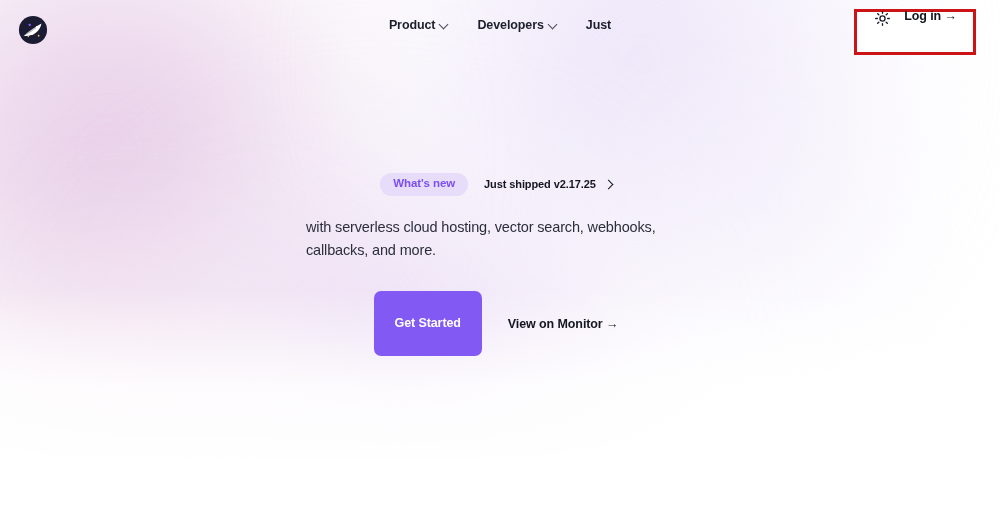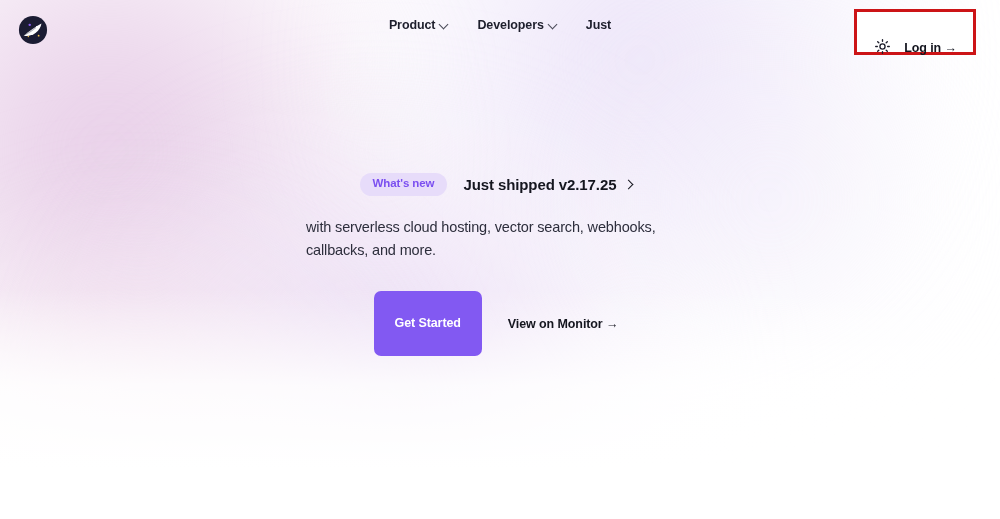--- a/index.html
+++ b/index.html
@@ -120,21 +120,21 @@
     width: 122px; height: 46px;
     border: 3px solid #cc1417;
     background: #ffffff;
     z-index: 6;
   }
   .login-cluster {
     position: absolute;
     left: 854px; top: 9px;
     width: 122px; height: 46px;
     display: flex;
-    align-items: flex-end;
+    align-items: flex-start;
     justify-content: center;
     gap: 13px;
     z-index: 7;
   }
   .theme-toggle {
     width: 18px; height: 18px;
     display: inline-flex;
     align-items: center;
     justify-content: center;
     cursor: pointer;
@@ -172,21 +172,21 @@
     padding: 5px 13px 6px;
     border-radius: 999px;
     letter-spacing: -0.1px;
     cursor: pointer;
     line-height: 1;
   }
   .badge-text {
     display: inline-flex;
     align-items: center;
     gap: 9px;
-    font-size: 15px;
+    font-size: 11px;
     font-weight: 700;
     color: #15161f;
     letter-spacing: -0.1px;
     cursor: pointer;
   }
   .badge-caret {
     display: inline-block;
     width: 7px; height: 7px;
     border-right: 1.5px solid #15161f;
     border-top: 1.5px solid #15161f;

